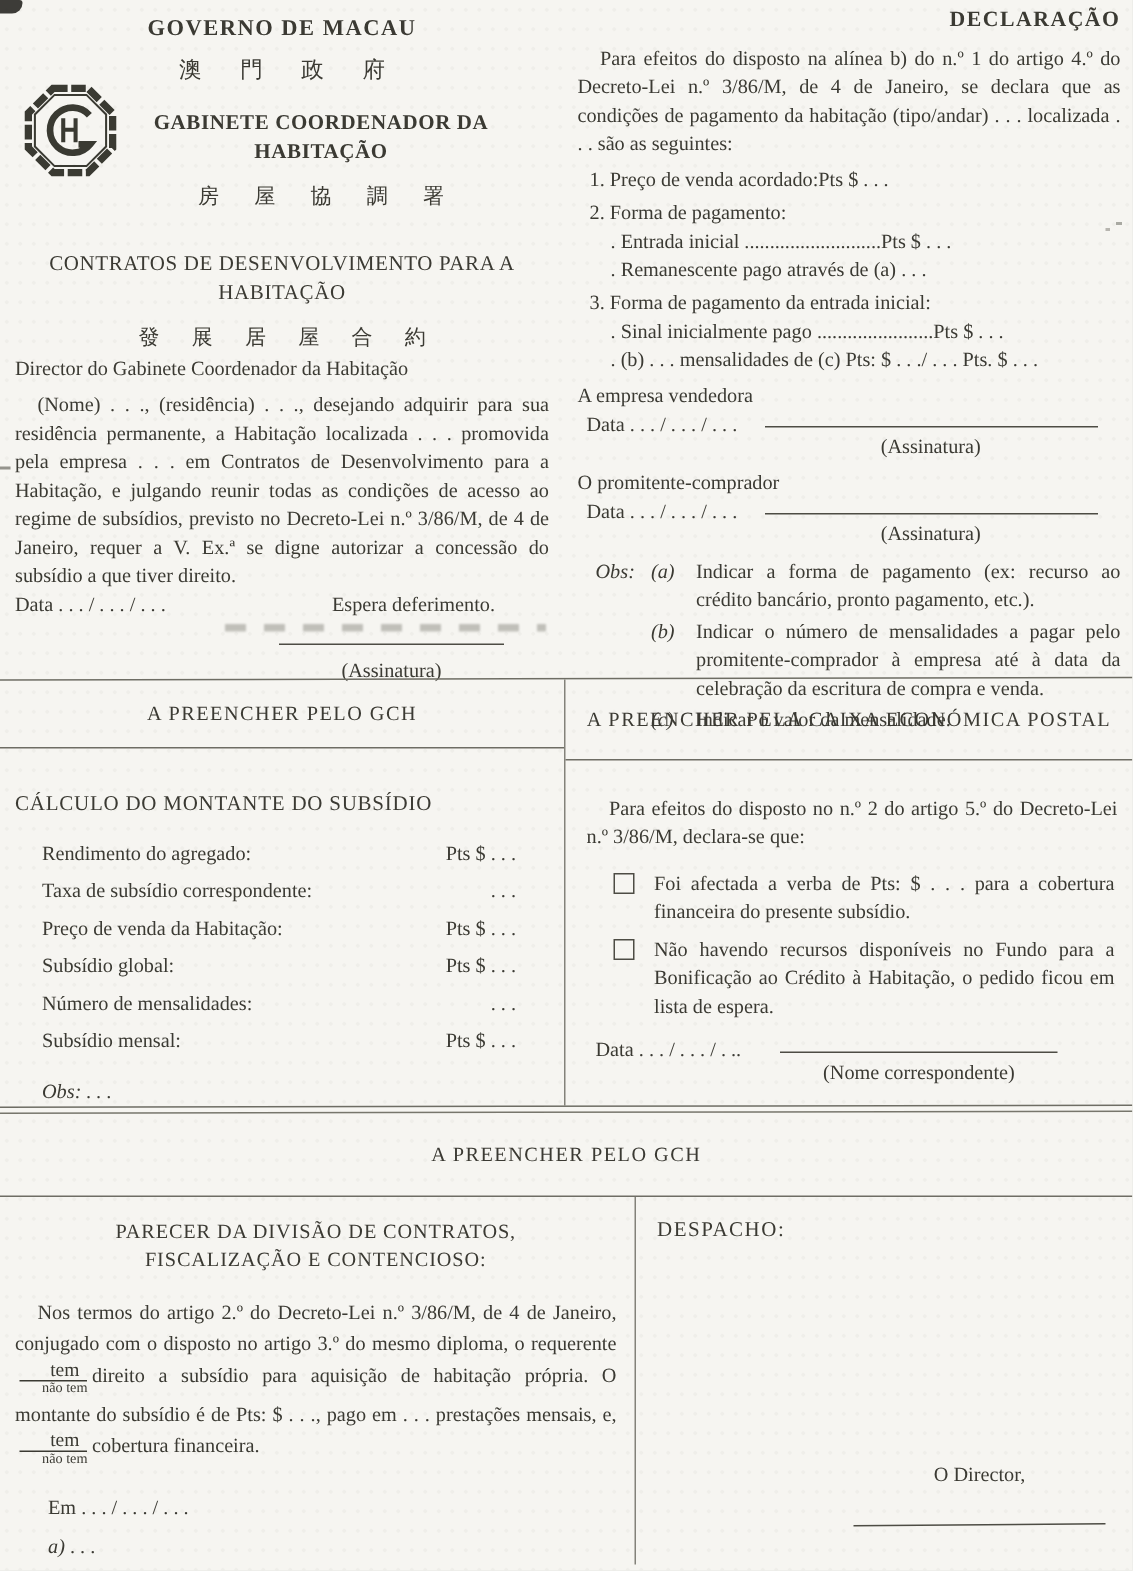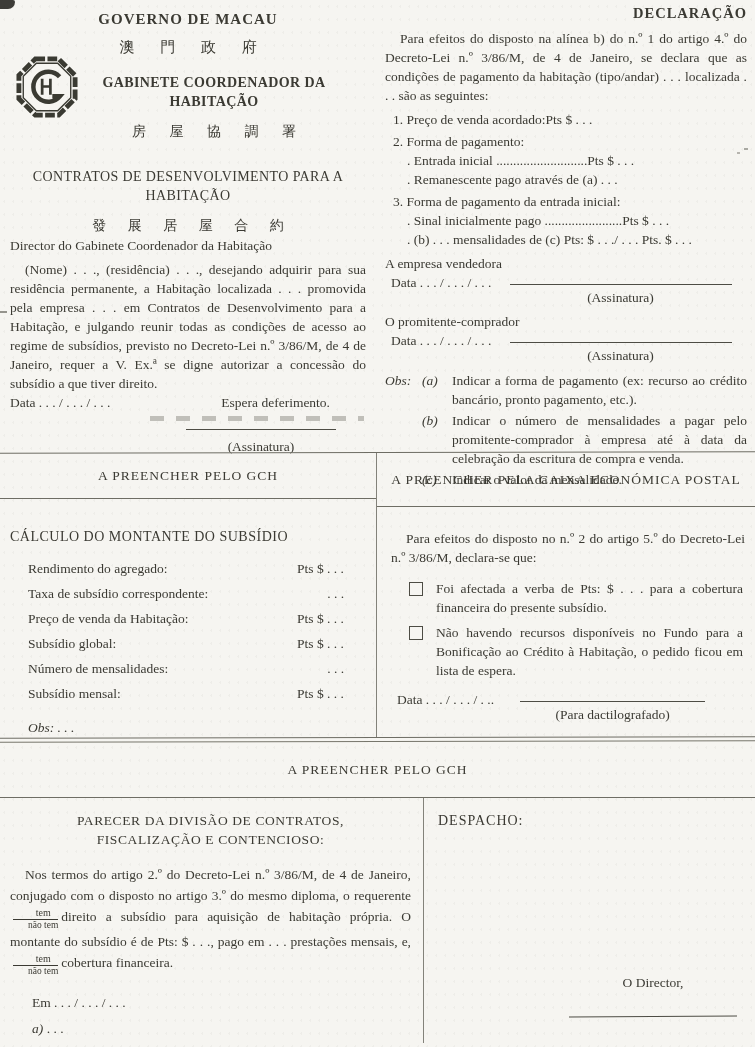--- a/index.html
+++ b/index.html
@@ -44,21 +44,21 @@
   .decl-intro { margin-top:6px; }
   .decl-item { margin-top:3px; padding-left:8px; }
   .decl-row1 { display:flex; padding:0 48px 0 8px; margin-top:5px; }
   .decl-sub { padding-left:22px; }
   .party-label { margin-top:5px; }
   .sig-row { display:flex; margin-top:0; padding-left:6px; }
   .sig-date { white-space:nowrap; }
   .sigline-wrap { flex:1; margin-left:18px; max-width:222px; }
   .sigline { display:block; border-bottom:1px solid #4d4c44; height:12px; }
   .sig-cap { display:block; text-align:center; margin-top:3px; }
-  .obs-block { display:flex; margin-top:6px; }
+  .obs-block { display:flex; margin-top:6px;margin-left:12px; }
   .obs-key { width:37px; flex-shrink:0; font-style:italic; }
   .obs-items { flex:1; }
   .obs-item { display:flex; margin-bottom:2px; }
   .obs-letter { width:30px; flex-shrink:0; font-style:italic; }
   .obs-text { flex:1; text-align:justify; }
 
   
   .rule-full { border-top:1px solid #6e6d64; transform:rotate(-0.12deg); }
   .double-rule { height:5px; border-top:1px solid #6e6d64; border-bottom:1px solid #77766c; transform:rotate(-0.1deg); }
 
@@ -84,21 +84,21 @@
   .gch-band { height:56px; display:flex; align-items:center; justify-content:center;
     border-bottom:1px solid #6e6d64; font-size:13.5px; letter-spacing:1px; }
 
   
   .bottom { display:flex; height:245px; }
   .bot-left { width:424px; border-right:1px solid #83827a; padding:13px 12px 0 10px; }
   .bot-right { flex:1; position:relative; padding:13px 16px 0 14px; }
   .parecer-title { text-align:center; font-size:13.5px; letter-spacing:0.6px; max-width:360px; margin:0 auto; }
   .parecer-par { margin-top:15px; line-height:21px; }
   .frac { display:inline-block; vertical-align:-7px; text-align:center; line-height:1; margin:0 3px; }
-  .frac .ft { display:block; font-size:10px; border-bottom:1px solid #3b3a33; padding:0 2px 1px; }
+  .frac .ft { display:block; font-size:13px; border-bottom:1px solid #3b3a33; padding:0 2px 1px; }
   .frac .fb { display:block; font-size:9.5px; padding-top:1px; }
   .em-line { margin:17px 0 0 22px; }
   .a-line { margin:7px 0 0 22px; }
   .despacho-title { font-size:14px; letter-spacing:1px; }
   .director { position:absolute; right:18px; bottom:26px; width:168px; text-align:center; }
   .director-line { border-bottom:1px solid #4d4c44; height:0; margin-top:24px; transform:rotate(-0.4deg); }
 
   
   .corner-blob { position:absolute; left:0; top:0; width:15px; height:9px; background:#23221e; border-radius:0 2px 7px 0; opacity:0.88; }
   .edge-dash { position:absolute; left:0; top:311px; width:7px; height:2px; background:#55544b; opacity:0.6; }
@@ -243,21 +243,21 @@
           </div>
           <div class="chk-item">
             <span class="checkbox"></span>
             <span class="chk-text">Não havendo recursos disponíveis no Fundo para a Bonificação ao Crédito à Habitação, o pedido ficou em lista de espera.</span>
           </div>
         </div>
         <div class="sig-row caixa-sig-row">
           <span class="sig-date">Data . . . / . . . / . ..</span>
           <span class="sigline-wrap">
             <span class="sigline"></span>
-            <span class="sig-cap">(Para dactilografado)</span>
+            <span class="sig-cap">(Nome correspondente)</span>
           </span>
         </div>
       </div>
     </div>
   </section>
 
   <div class="double-rule"></div>
 
   <div class="gch-band caps">A PREENCHER PELO GCH</div>
 

